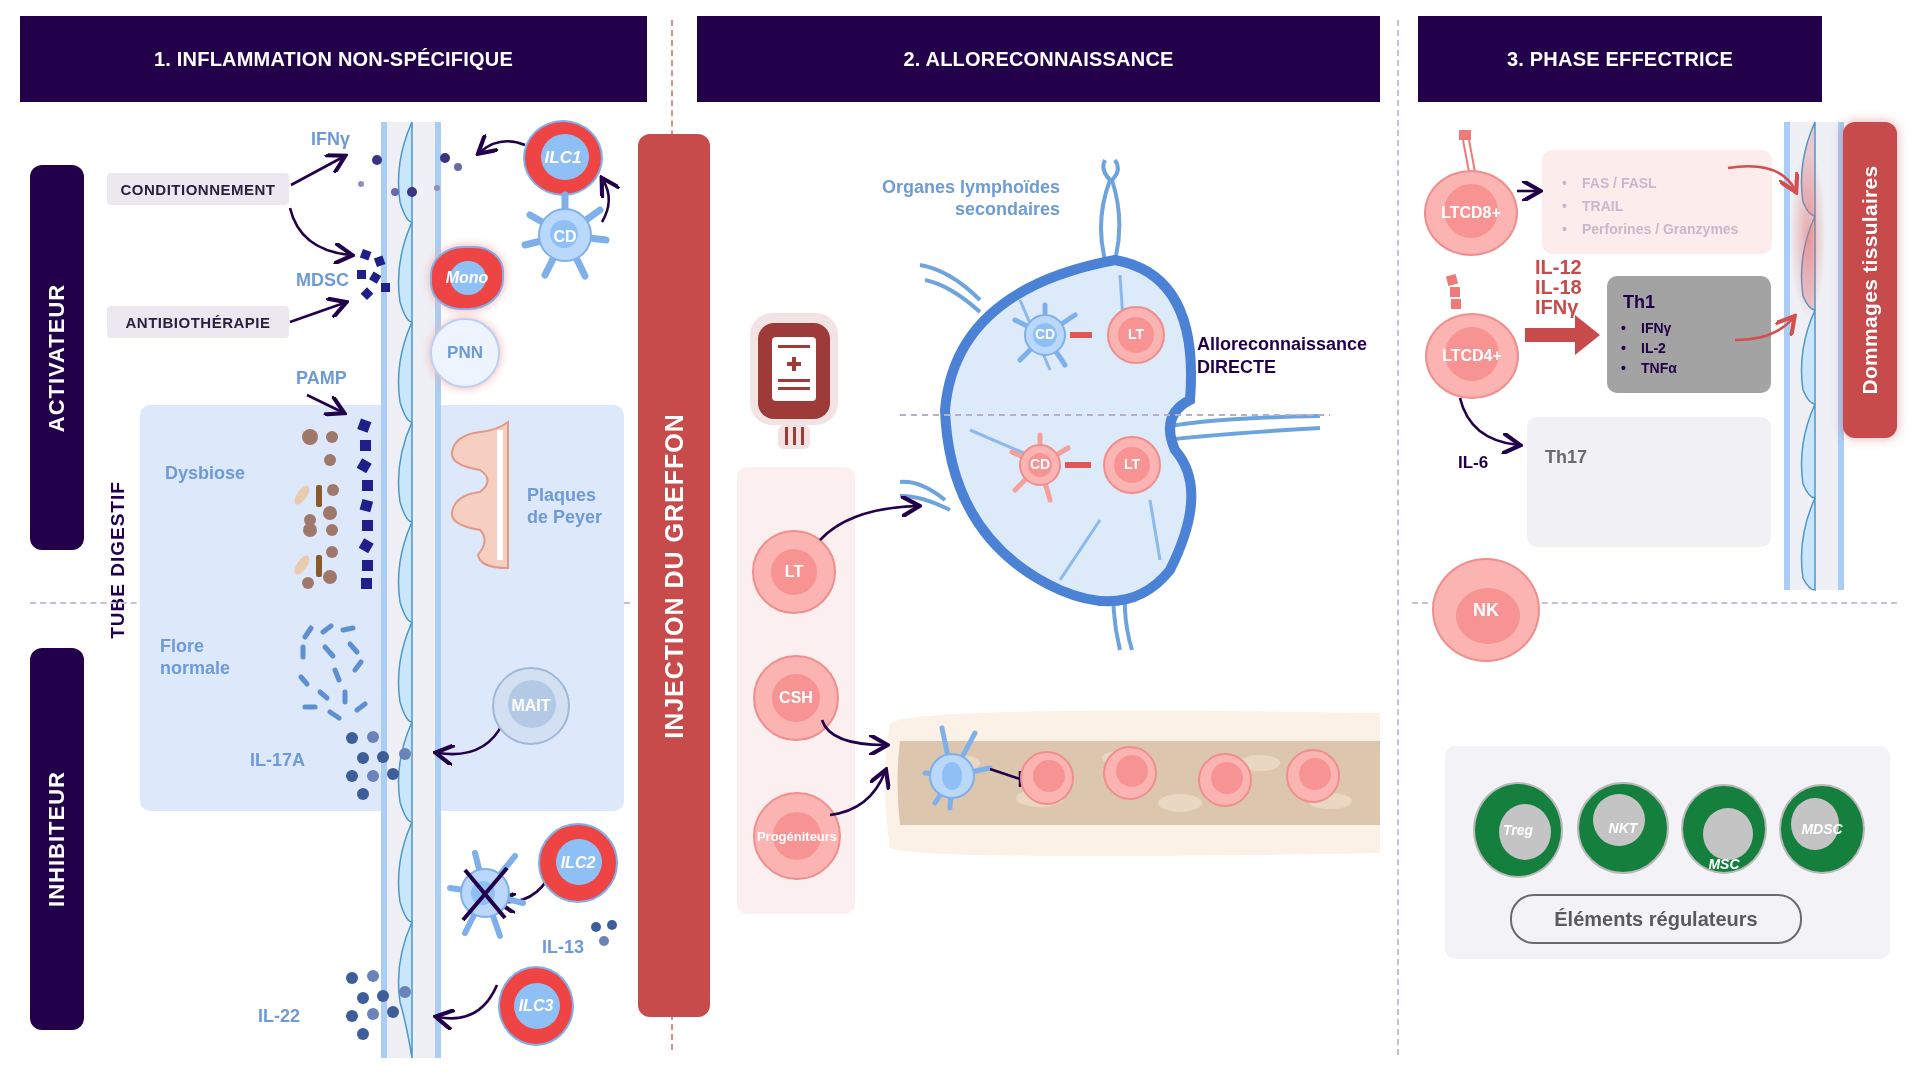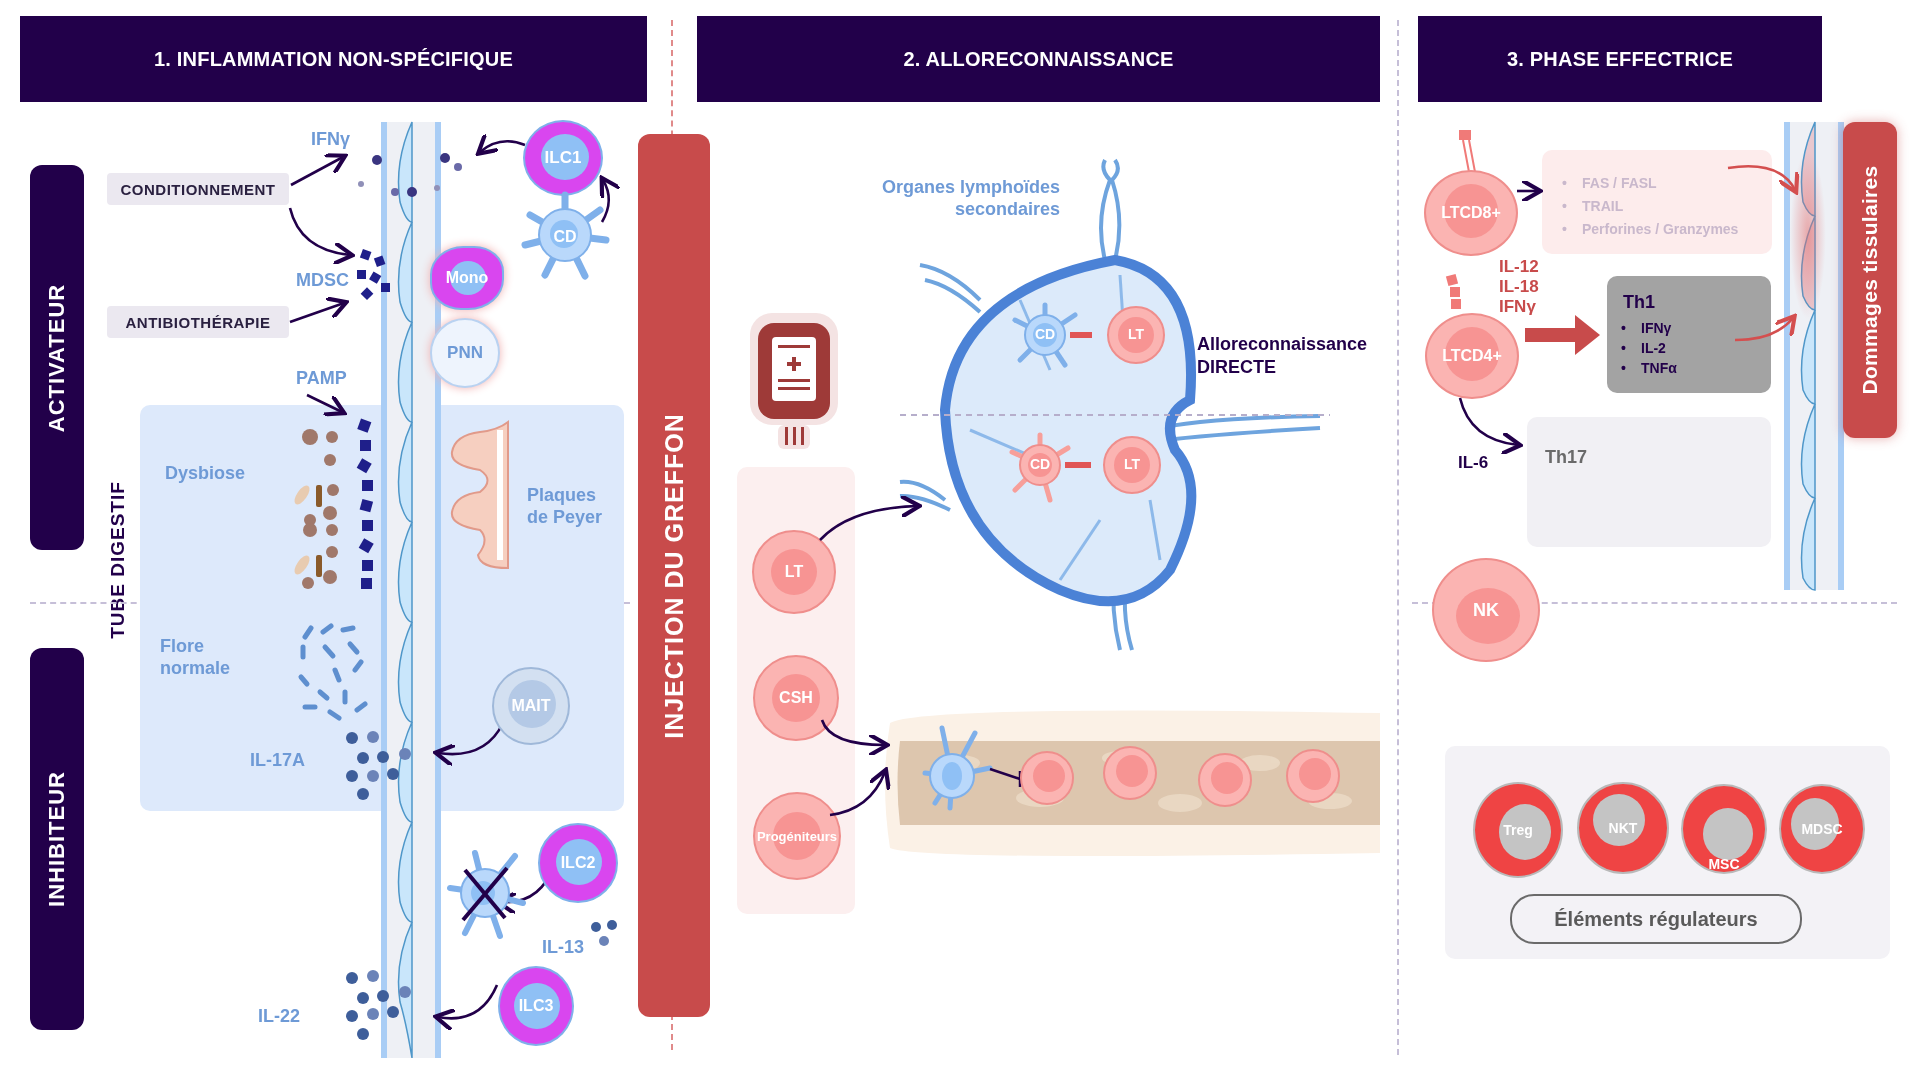--- a/index.html
+++ b/index.html
@@ -4,29 +4,29 @@
 <style>
   html,body{margin:0;padding:0;background:#ffffff;}
   body{width:1920px;height:1074px;position:relative;overflow:hidden;font-family:"Liberation Sans","DejaVu Sans",sans-serif;}
   .abs{position:absolute;}
   .hdr{position:absolute;top:16px;height:86px;background:#22004a;color:#fff;font-weight:bold;font-size:20px;display:flex;align-items:center;justify-content:center;letter-spacing:0.2px;}
   .vbar{position:absolute;background:#22004a;border-radius:12px;}
   .vtext{position:absolute;left:50%;top:50%;transform:translate(-50%,-50%) rotate(-90deg);white-space:nowrap;color:#fff;font-weight:bold;font-size:22px;letter-spacing:1px;}
   .tag{position:absolute;background:#ebe8f0;border-radius:4px;color:#2a2040;font-weight:bold;font-size:15px;display:flex;align-items:center;justify-content:center;letter-spacing:0.5px;}
   .lbl-blue{position:absolute;color:#6e9ad6;font-weight:bold;font-size:18px;line-height:22px;}
   .lbl-dark{position:absolute;color:#22004a;font-weight:bold;font-size:18px;line-height:22px;}
-  .lbl-red{position:absolute;color:#c84b4b;font-weight:bold;font-size:17px;line-height:20px;}
+  .lbl-red{position:absolute;color:#c84b4b;font-weight:bold;font-size:20px;line-height:20px;margin-left:36px;}
   .cell{position:absolute;border-radius:50%;display:flex;align-items:center;justify-content:center;color:#fff;font-weight:bold;}
   .cell .nuc{position:absolute;border-radius:50%;}
   .cell span{position:relative;z-index:2;}
-  .blue-cell{background:#d946ef;border:2px solid #7fb0ea;}
+  .blue-cell{background:#ef4444;border:2px solid #7fb0ea;font-style:italic;}
   .blue-cell .nuc{background:#8fc0f5;}
   .pink-cell{background:#fbb4b2;border:2px solid #ef8e8c;}
   .pink-cell .nuc{background:#f79493;}
-  .grey-cell{background:#ef4444;border:2px solid #b9b9b9;}
+  .grey-cell{background:#15803d;border:2px solid #b9b9b9;font-style:italic;}
   .grey-cell .nuc{background:#c4c4c4;}
   .box{position:absolute;border-radius:10px;}
   .vdash{position:absolute;border-left:2px dashed #c6bfd8;}
   .hdash{position:absolute;border-top:2px dashed #c6bfd8;}
   ul{margin:0;padding:0;list-style:none;}
   .bul li{position:relative;padding-left:26px;}
   .bul li:before{content:"•";position:absolute;left:6px;}
   svg{position:absolute;overflow:visible;}
 </style>
 </head>

